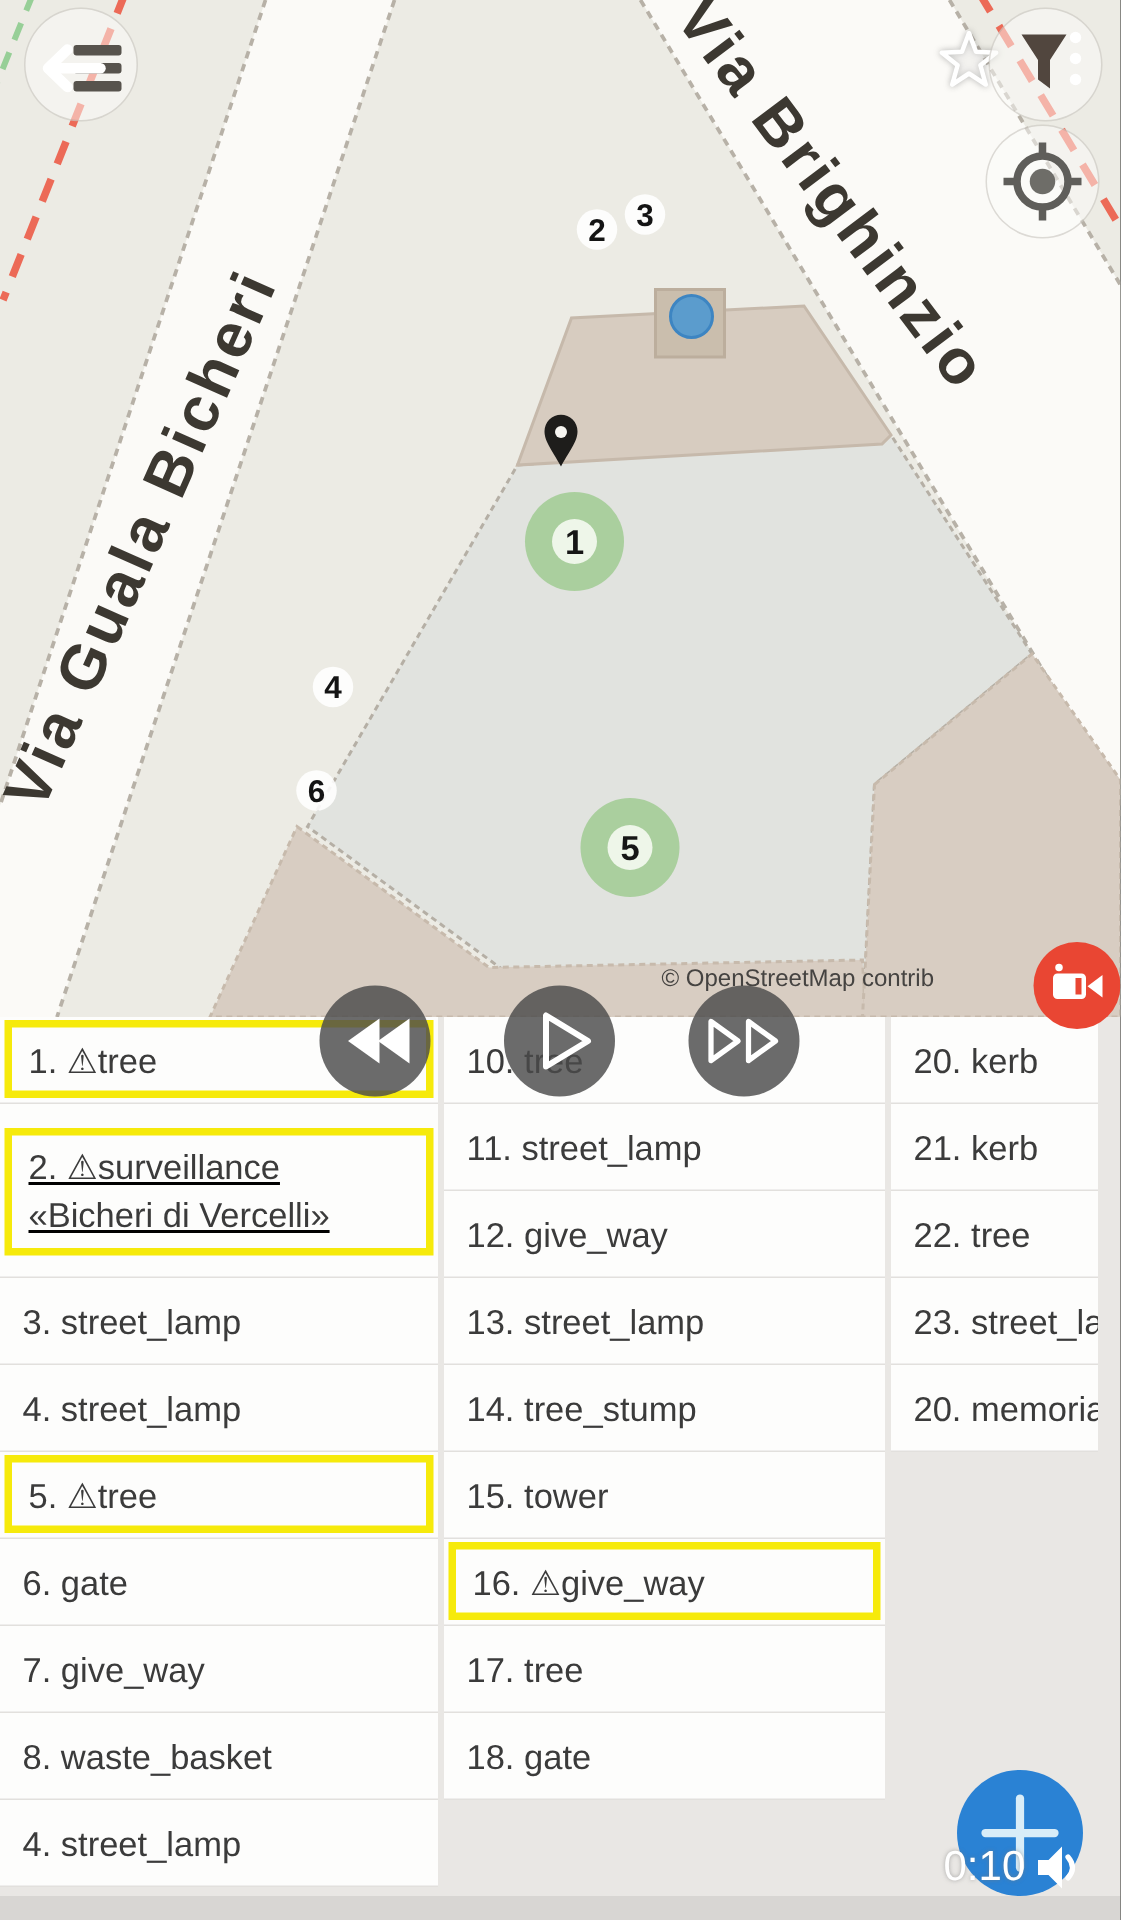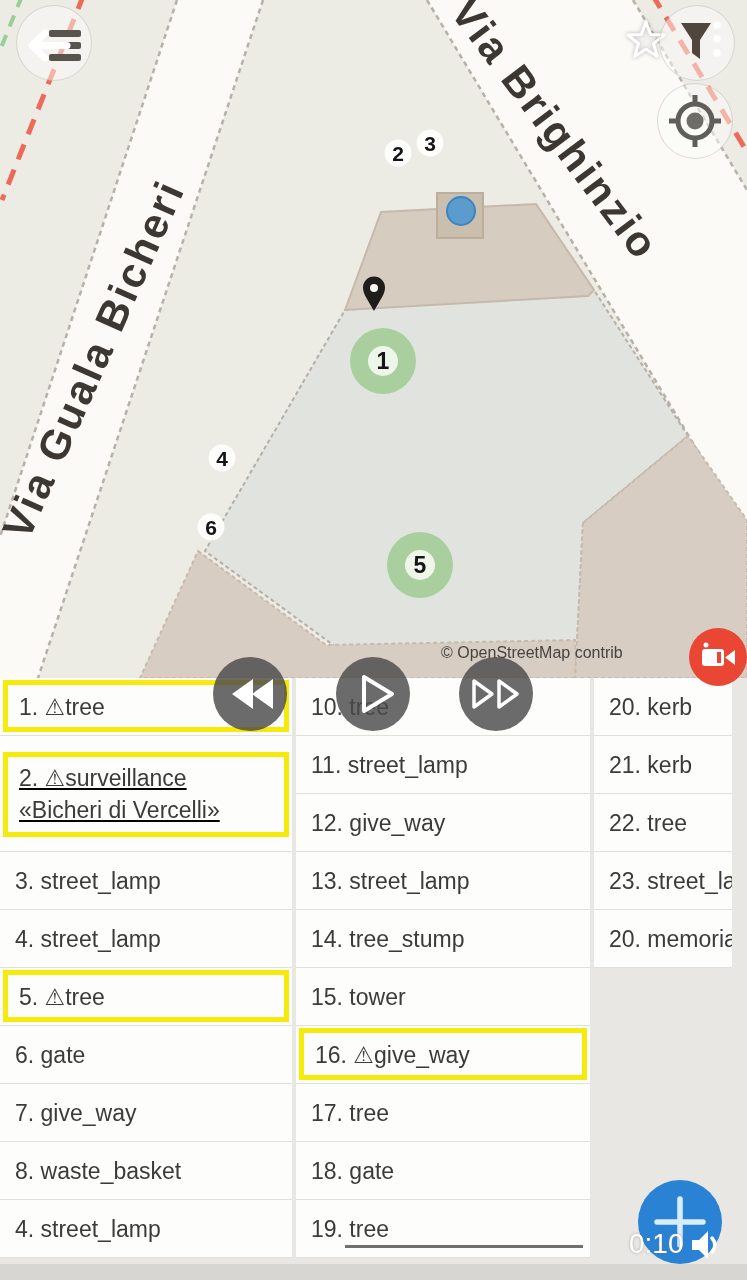--- a/index.html
+++ b/index.html
@@ -241,24 +241,20 @@
         </div>
         <div class="row hl">
           <div class="itm">16. ⚠give_way</div>
         </div>
         <div class="row">
           <div class="itm">17. tree</div>
         </div>
         <div class="row">
           <div class="itm">18. gate</div>
         </div>
-        <div class="row">
-          <div class="itm">19. tree</div>
-          <div class="itm-underline"></div>
-        </div>
       </div>
     <div class="col" id="col-3">
         <div class="row">
           <div class="itm">20. kerb</div>
         </div>
         <div class="row">
           <div class="itm">21. kerb</div>
         </div>
         <div class="row">
           <div class="itm">22. tree</div>

